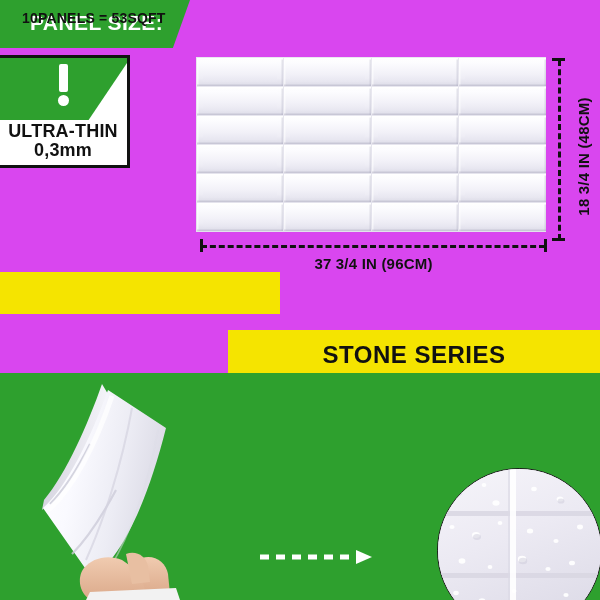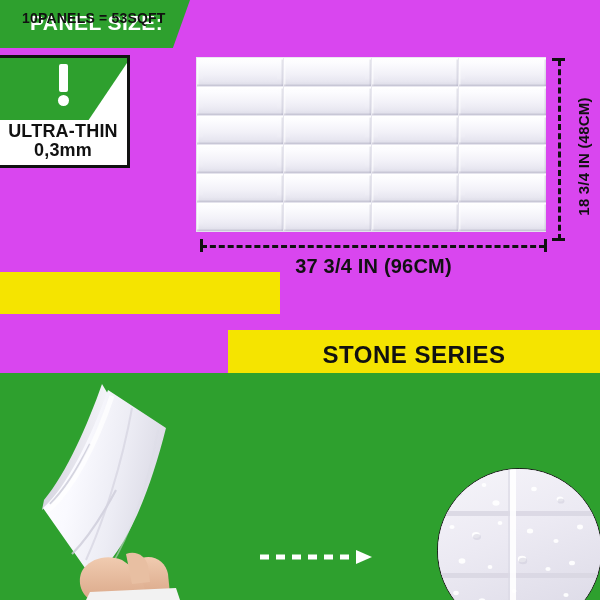--- a/index.html
+++ b/index.html
@@ -134,21 +134,21 @@
     width: 3px; height: 13px;
     background: #111111;
   }
   .dim-h-cap-l { left: 200px; }
   .dim-h-cap-r { left: 544px; }
   .dim-h-label {
     position: absolute;
     left: 196px; top: 255px;
     width: 355px;
     text-align: center;
-    font-size: 20px;
+    font-size: 15px;
     font-weight: bold;
     color: #111111;
     letter-spacing: 0.2px;
   }
 
   .dim-v-line {
     position: absolute;
     left: 558px; top: 60px;
     width: 0; height: 180px;
     border-left: 3px dashed #111111;

